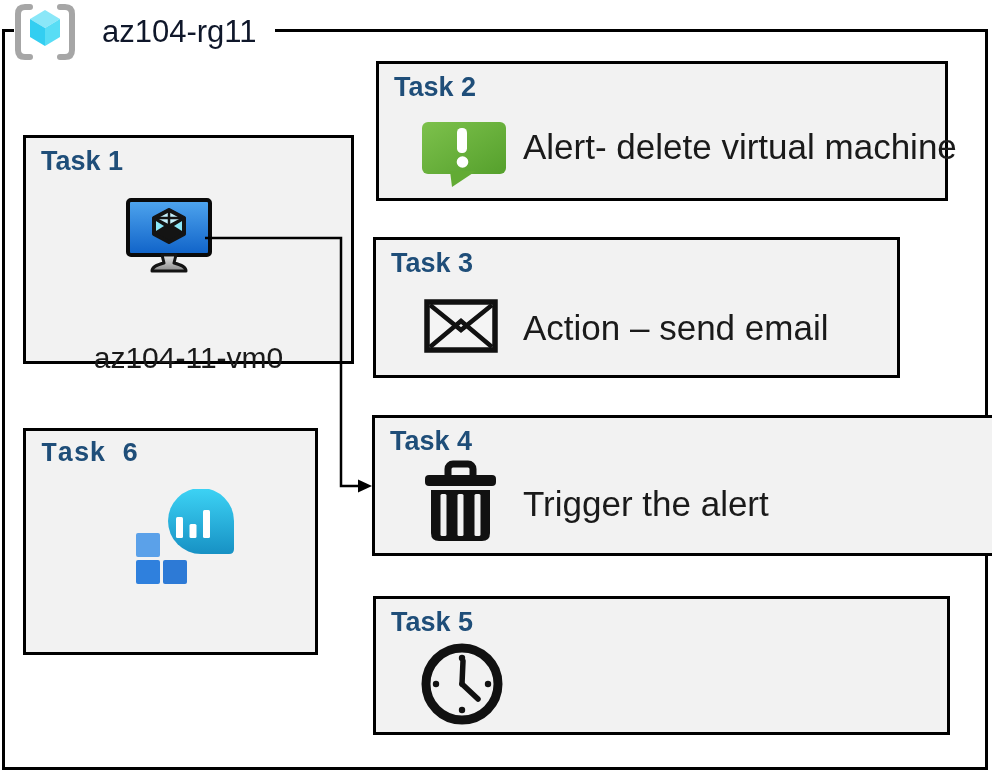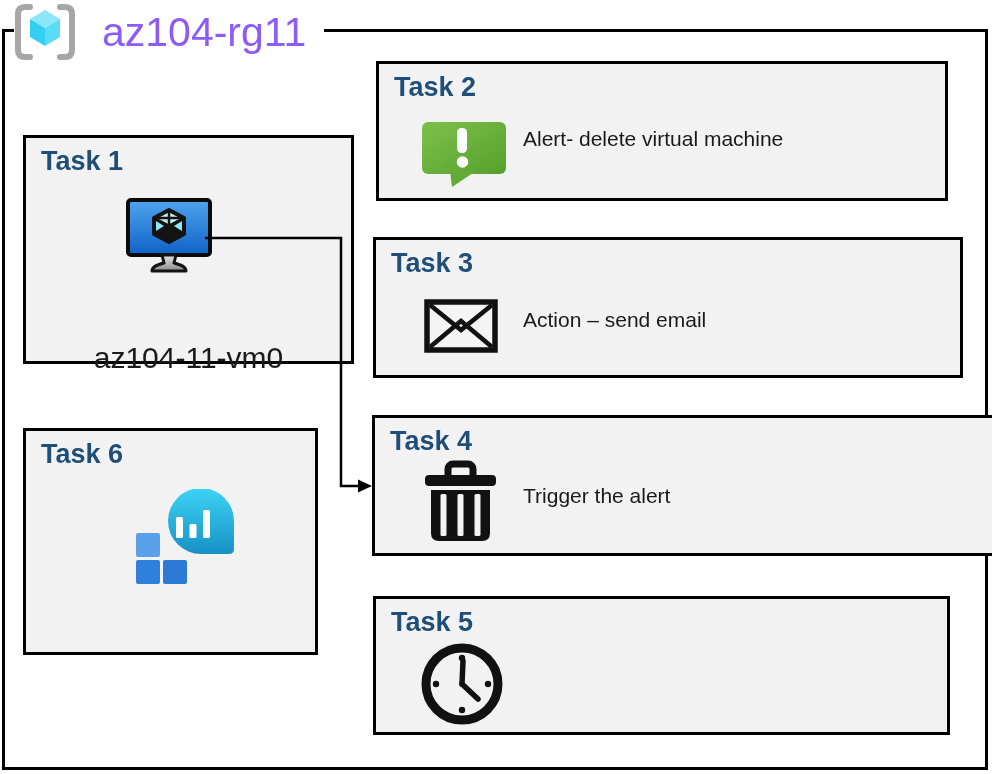--- a/index.html
+++ b/index.html
@@ -2,32 +2,32 @@
 <html><head>
 <meta charset="utf-8">
 <style>
   html,body{margin:0;padding:0;background:#fff;}
   .canvas{position:relative;width:992px;height:774px;background:#fff;
           font-family:"Liberation Sans",sans-serif;overflow:hidden;}
   .outer-box{position:absolute;left:2px;top:29px;width:986px;height:741px;
              border:3px solid #000;box-sizing:border-box;background:#fff;}
   .legend{position:absolute;left:14px;top:2px;height:60px;display:flex;align-items:center;
           gap:26px;background:#fff;padding-right:18px;z-index:5;}
-  .rg-title{font-size:41px;color:#8b5cf6;white-space:nowrap;}
+  .rg-title{font-size:31px;color:#0f172a;white-space:nowrap;}
   .task-box{position:absolute;background:#f2f2f2;border:3px solid #000;box-sizing:border-box;}
   .task-title{position:absolute;left:15px;top:8px;font-size:27px;font-weight:bold;
               color:#1f4e79;white-space:nowrap;}
-  .task-label{position:absolute;font-size:21px;color:#1a1a1a;white-space:nowrap;line-height:1.15;}
+  .task-label{position:absolute;font-size:35px;color:#1a1a1a;white-space:nowrap;line-height:1.15;}
   .center-label{left:0;width:100%;text-align:center;font-size:30px;}
   #task1{left:23px;top:135px;width:331px;height:229px;}
   #task2{left:376px;top:61px;width:572px;height:140px;}
-  #task3{left:373px;top:237px;width:590px;height:141px;}
+  #task3{left:373px;top:237px;width:527px;height:141px;}
   #task4{left:372px;top:415px;width:652px;height:141px;}
   #task5{left:373px;top:596px;width:577px;height:139px;}
-  #task6{left:23px;top:428px;width:295px;height:227px;}
+  #task6{left:23px;top:428px;width:295px;height:227px;font-family:Liberation Mono, monospace;}
   .abs{position:absolute;}
   .connector-svg{position:absolute;left:0;top:0;width:992px;height:774px;z-index:4;pointer-events:none;}
 </style>
 </head>
 <body>
 
 <div class="canvas">
 
   <div class="outer-box"></div>
 

